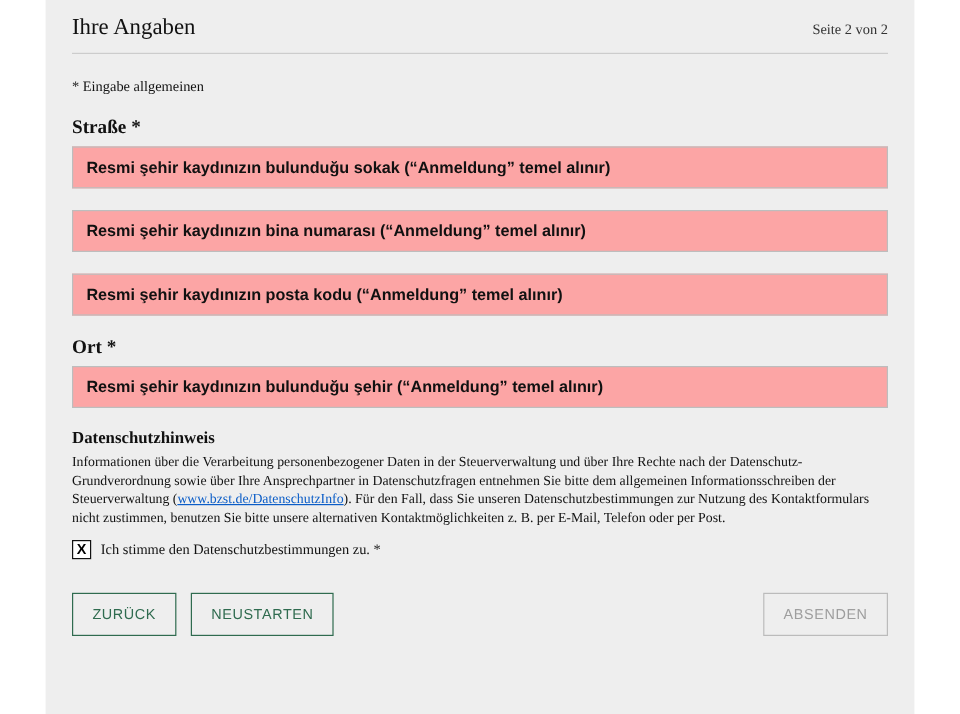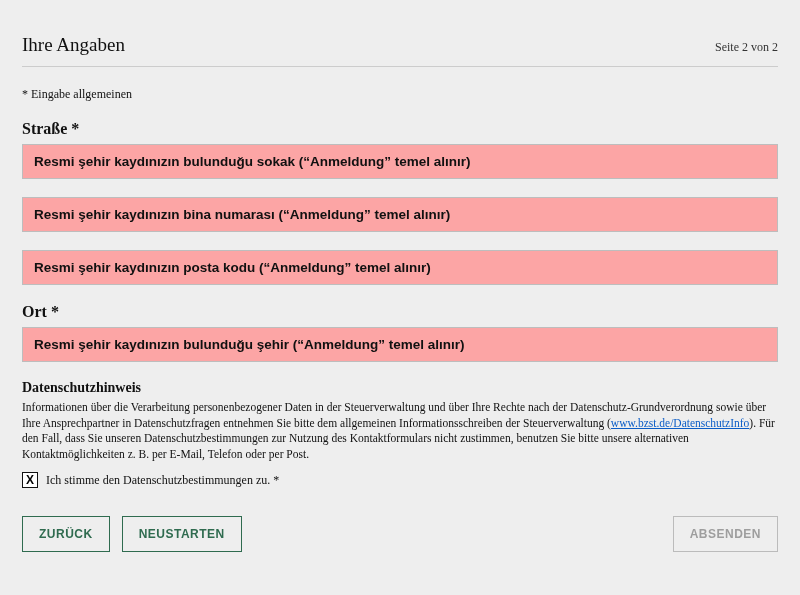--- a/index.html
+++ b/index.html
@@ -3,24 +3,24 @@
 <meta charset="utf-8">
 <style>
   * { box-sizing: border-box; margin: 0; padding: 0; }
   body {
     background: #fff;
     font-family: Georgia, 'Times New Roman', serif;
     display: flex;
     justify-content: center;
   }
   .page {
-    width: 800px;
+    width: 724px;
     height: 595px;
     background: #eeeeee;
-    padding: 34px 22px 22px 22px;
+    padding: 12px 22px 22px 22px;
     position: relative;
   }
   .header {
     display: flex;
     justify-content: space-between;
     align-items: baseline;
     border-bottom: 1px solid #ccc;
     padding-bottom: 10px;
     margin-bottom: 20px;
   }
@@ -104,21 +104,21 @@
     align-items: center;
     margin-top: 28px;
   }
   .button-group-left {
     display: flex;
     gap: 12px;
   }
   .btn {
     font-family: Arial, Helvetica, sans-serif;
     font-size: 12px;
-    font-weight: 700;
+    font-weight: 400;
     letter-spacing: 0.5px;
     padding: 10px 16px;
     background: #eeeeee;
     border: 1.5px solid #2f6b4f;
     color: #2f6b4f;
     cursor: pointer;
   }
   .btn-disabled {
     border: 1.5px solid #bbb;
     color: #9e9e9e;

